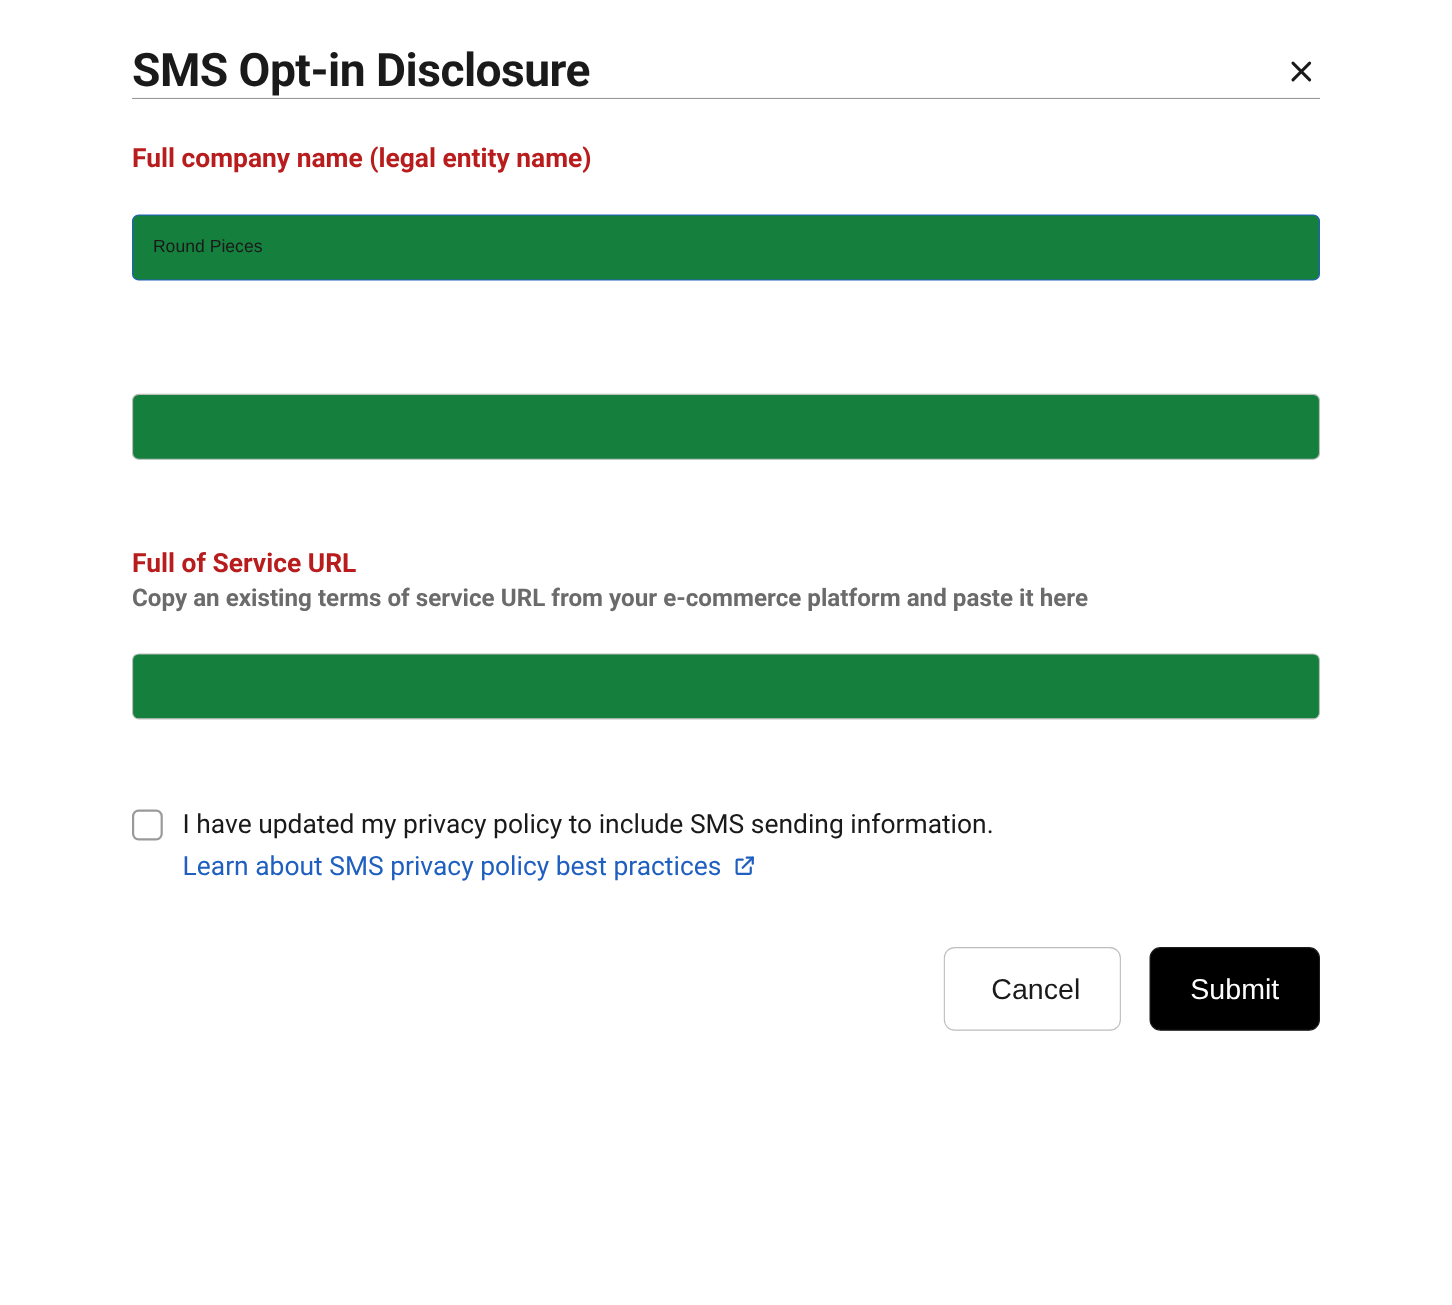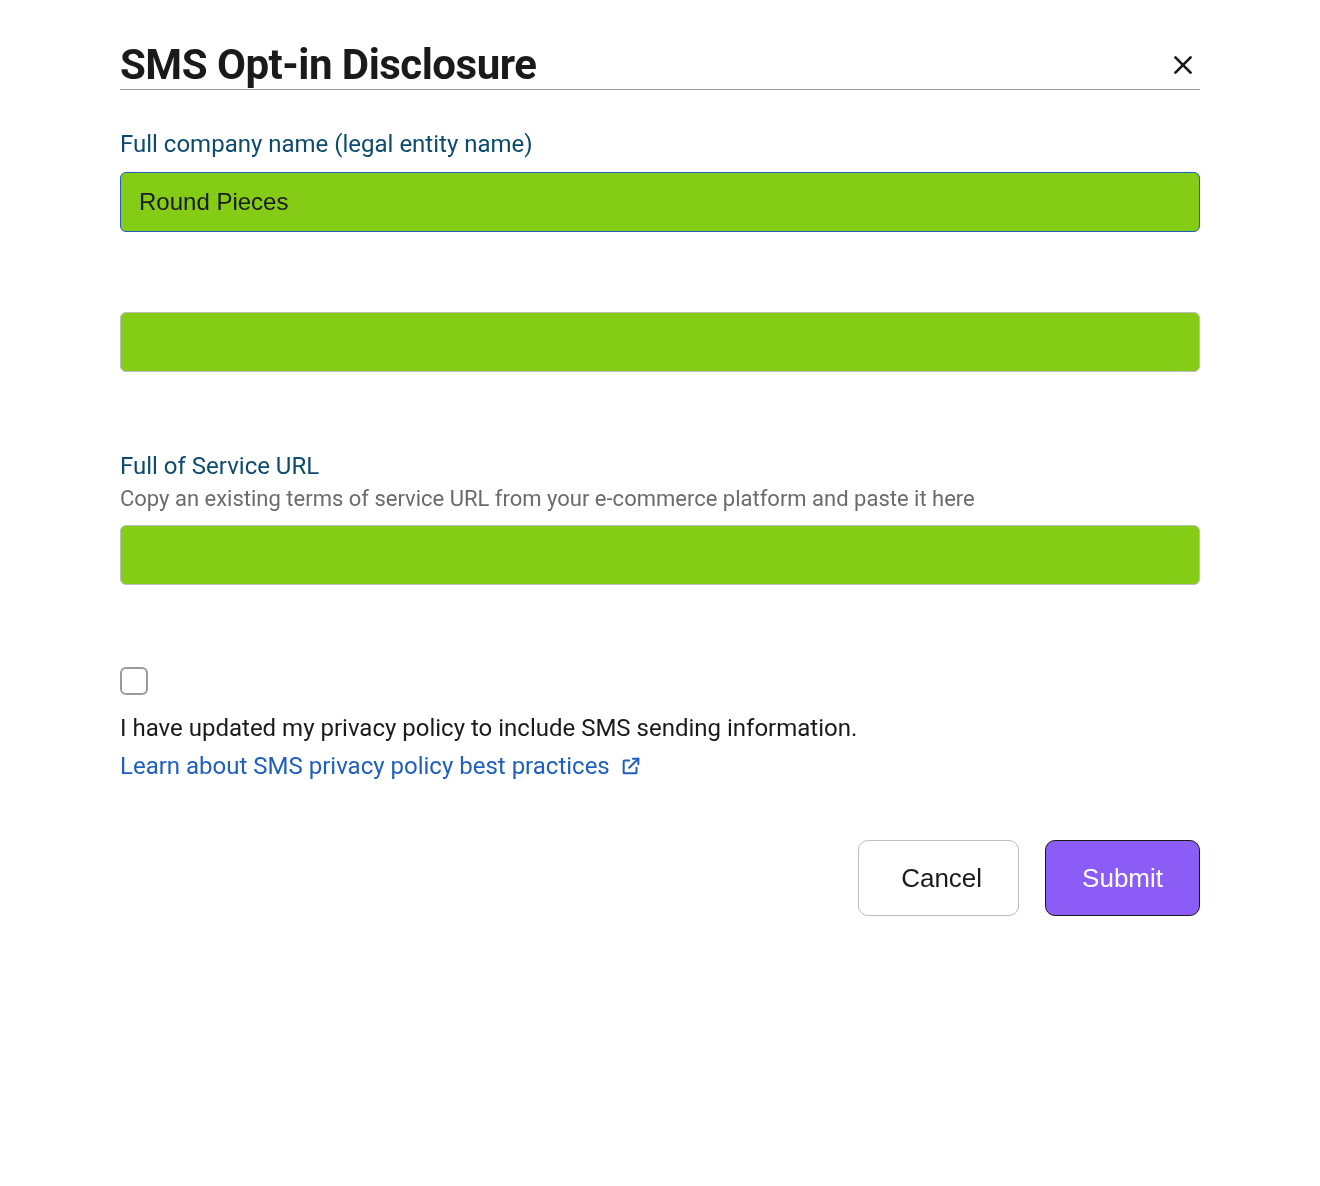--- a/index.html
+++ b/index.html
@@ -46,52 +46,52 @@
     }
     .form-group {
       margin-bottom: 80px;
     }
     .form-group.tighter {
       margin-bottom: 80px;
     }
     .form-label {
       display: block;
       font-size: 24px;
-      font-weight: 400;
-      color: #0c4a6e;
+      font-weight: 700;
+      color: #b91c1c;
       margin-bottom: 14px;
     }
     .form-helper {
       display: block;
       font-size: 22px;
-      font-weight: 400;
+      font-weight: 700;
       color: #6b6b6b;
       margin-bottom: 14px;
       margin-top: -8px;
     }
     .text-input {
       width: 100%;
       height: 60px;
       padding: 0 18px;
-      font-size: 24px;
+      font-size: 16px;
       border: 1px solid #bdbdbd;
       border-radius: 6px;
-      background: #84cc16;
+      background: #15803d;
       color: #1a1a1a;
       outline: none;
+      margin-top: 23px;
     }
     .text-input.focused {
       border: 1.5px solid #1f5fbf;
     }
     .checkbox-row {
       display: flex;
       align-items: flex-start;
       gap: 18px;
       margin-bottom: 40px;
-      flex-direction: column;
     }
     .checkbox {
       width: 28px;
       height: 28px;
       min-width: 28px;
       border: 2px solid #9a9a9a;
       border-radius: 6px;
       background: #ffffff;
       cursor: pointer;
       margin-top: 2px;
@@ -139,21 +139,21 @@
       align-items: center;
       justify-content: center;
     }
     .btn-secondary {
       background: #ffffff;
       color: #1a1a1a;
       border: 1px solid #bdbdbd;
       padding-left: 42px;
     }
     .btn-primary {
-      background: #8b5cf6;
+      background: #000000;
       color: #ffffff;
       border: 1px solid #1a1a1a;
     }
   </style>
 </head>
 <body>
 
 <div class="dialog">
 
   <div class="dialog-header">

